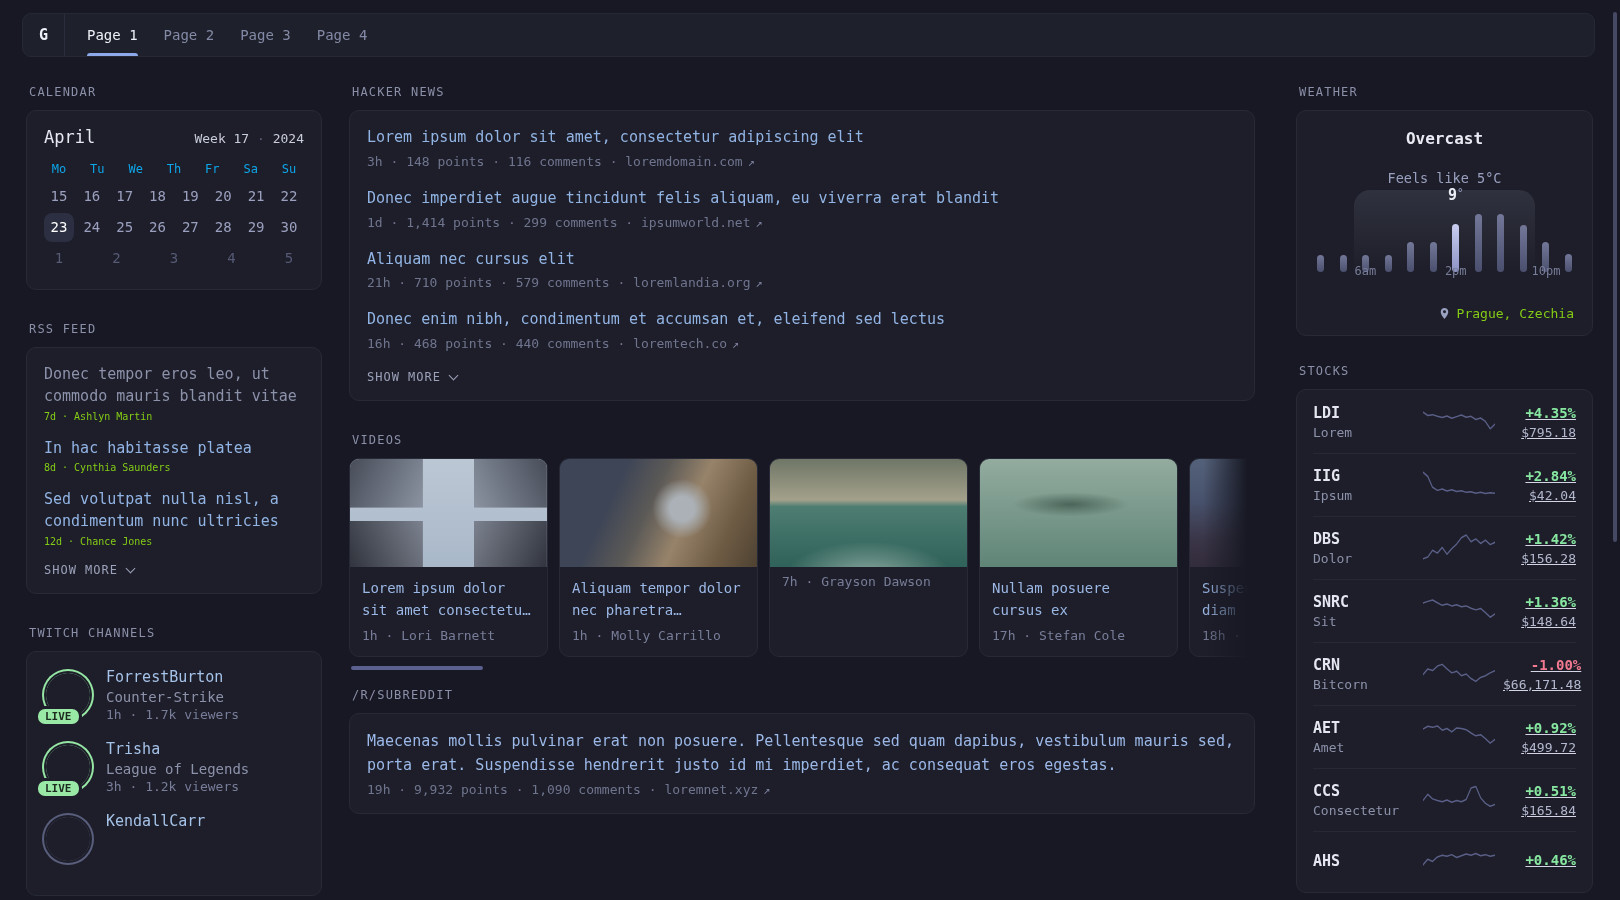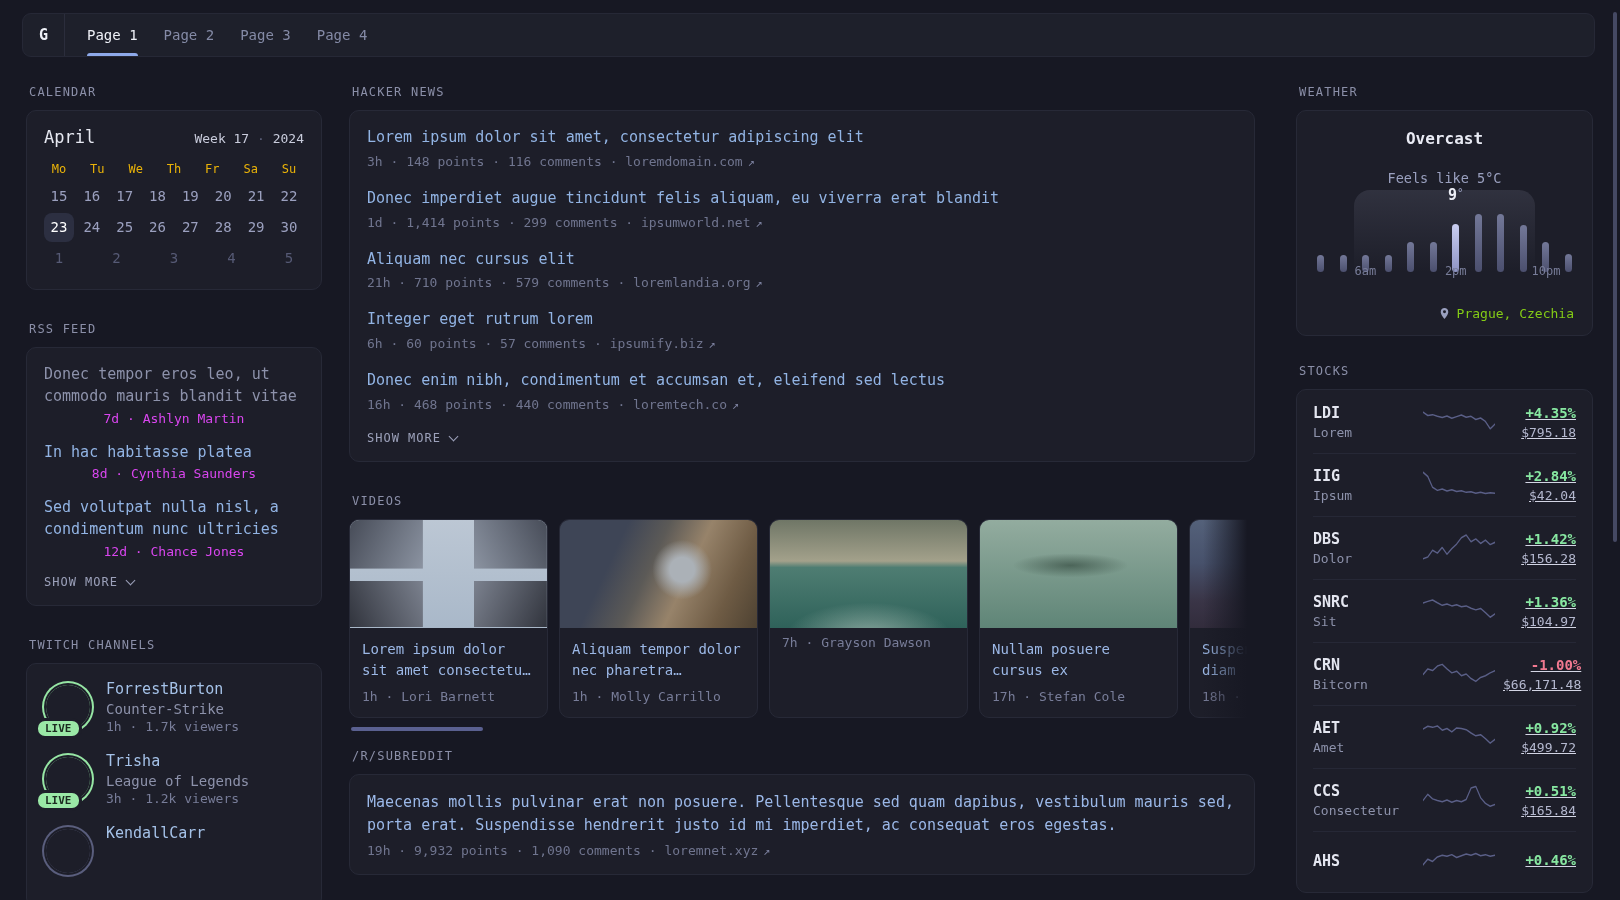--- a/index.html
+++ b/index.html
@@ -26,30 +26,30 @@
   .w-title{margin:0 0 11px 3px;font-size:12px;font-weight:normal;letter-spacing:1.2px;color:#8b8fa8;}
   .section-gap{margin-top:32px;}
   .card{background:#1d1e29;border:1px solid #272937;border-radius:10px;padding:16px 17px;box-sizing:border-box;}
   
   .cal-head{display:flex;justify-content:space-between;align-items:baseline;margin-bottom:15px;}
   .cal-month{font-size:17px;color:#e6e8f1;}
   .cal-week{font-size:13px;color:#c9ccdc;}
   .cal-week .dot{color:#5d617c;}
   .cal-grid{display:flex;justify-content:space-between;}
   .cal-dow{margin-bottom:4px;}
-  .dow{width:30px;text-align:center;font-size:12px;color:#eab308;}
+  .dow{width:30px;text-align:center;font-size:12px;color:#0ea5e9;}
   .cal-days{flex-wrap:wrap;}
   .day{width:30px;height:29px;line-height:29px;text-align:center;font-size:14px;color:#9ba0bf;border-radius:8px;margin-top:2px;}
   .day.sel{background:#2c2f41;color:#ffffff;}
   .day.out{color:#565a75;}
   
   .rss-item{margin-bottom:16px;}
   .rss-title{display:block;font-size:15px;line-height:1.45;color:#92b4e4;margin-bottom:3px;}
   .rss-title.read{color:#8d92ab;}
-  .rss-meta{font-size:13px;color:#d946ef;text-align:center;}
+  .rss-meta{font-size:10px;color:#84cc16;}
   
   .show-more{display:flex;align-items:center;background:none;border:none;padding:0;margin-top:2px;
     font-family:inherit;font-size:12px;letter-spacing:1px;color:#9ca1ba;cursor:pointer;}
   .chev{width:6px;height:6px;border-right:1.5px solid currentColor;border-bottom:1.5px solid currentColor;
     transform:rotate(45deg);display:inline-block;margin-left:9px;margin-top:-3px;}
   
   .tw-row{display:flex;align-items:flex-start;margin-bottom:18px;}
   .tw-av-wrap{position:relative;width:46px;height:46px;margin-right:16px;flex:none;margin-top:3px;}
   .tw-av{width:44px;height:44px;border-radius:50%;box-shadow:0 0 0 2px #1d1e29,0 0 0 4px #5a5e7d;margin:2px;}
   .tw-row.live .tw-av{box-shadow:0 0 0 2px #1d1e29,0 0 0 4px #96e6a4;}
@@ -320,24 +320,20 @@
             <article class="hn-item">
               <a class="hn-title">Donec imperdiet augue tincidunt felis aliquam, eu viverra erat blandit</a>
               <div class="hn-meta"><span>1d · 1,414 points · 299 comments · ipsumworld.net</span><span class="ext">↗</span></div>
             </article>
 
             <article class="hn-item">
               <a class="hn-title">Aliquam nec cursus elit</a>
               <div class="hn-meta"><span>21h · 710 points · 579 comments · loremlandia.org</span><span class="ext">↗</span></div>
             </article>
 
-            <article class="hn-item">
-              <a class="hn-title">Integer eget rutrum lorem</a>
-              <div class="hn-meta"><span>6h · 60 points · 57 comments · ipsumify.biz</span><span class="ext">↗</span></div>
-            </article>
 
             <article class="hn-item">
               <a class="hn-title">Donec enim nibh, condimentum et accumsan et, eleifend sed lectus</a>
               <div class="hn-meta"><span>16h · 468 points · 440 comments · loremtech.co</span><span class="ext">↗</span></div>
             </article>
 
           <button class="show-more">
             <span>SHOW MORE</span>
             <span class="chev"></span>
           </button>
@@ -504,21 +500,21 @@
             <div class="stock-row">
               <div class="s-left">
                 <div class="s-sym">SNRC</div>
                 <div class="s-name">Sit</div>
               </div>
               <svg class="s-spark" preserveAspectRatio="none" viewBox="0 0 100 36">
                 <polyline points="0.0,9.6 6.7,7.8 13.3,6.3 20.0,9.3 26.7,12.0 33.3,10.5 40.0,12.6 46.7,11.4 53.3,13.5 60.0,12.6 66.7,15.0 73.3,16.8 80.0,15.3 86.7,19.8 93.3,24.6 100.0,21.0" fill="none" stroke="currentColor" stroke-width="1.6" stroke-linejoin="round" stroke-linecap="round"></polyline>
               </svg>
               <div class="s-right">
                 <div class="s-change up">+1.36%</div>
-                <div class="s-price">$104.97</div>
+                <div class="s-price">$148.64</div>
               </div>
             </div>
 
             <div class="stock-row">
               <div class="s-left">
                 <div class="s-sym">CRN</div>
                 <div class="s-name">Bitcorn</div>
               </div>
               <svg class="s-spark" preserveAspectRatio="none" viewBox="0 0 100 36">
                 <polyline points="0.0,18.6 6.7,12.6 13.3,14.4 20.0,9.6 26.7,7.8 33.3,12.6 40.0,16.8 46.7,15.0 53.3,19.8 60.0,18.0 66.7,22.8 73.3,25.8 80.0,21.6 86.7,19.8 93.3,16.8 100.0,14.4" fill="none" stroke="currentColor" stroke-width="1.6" stroke-linejoin="round" stroke-linecap="round"></polyline>

